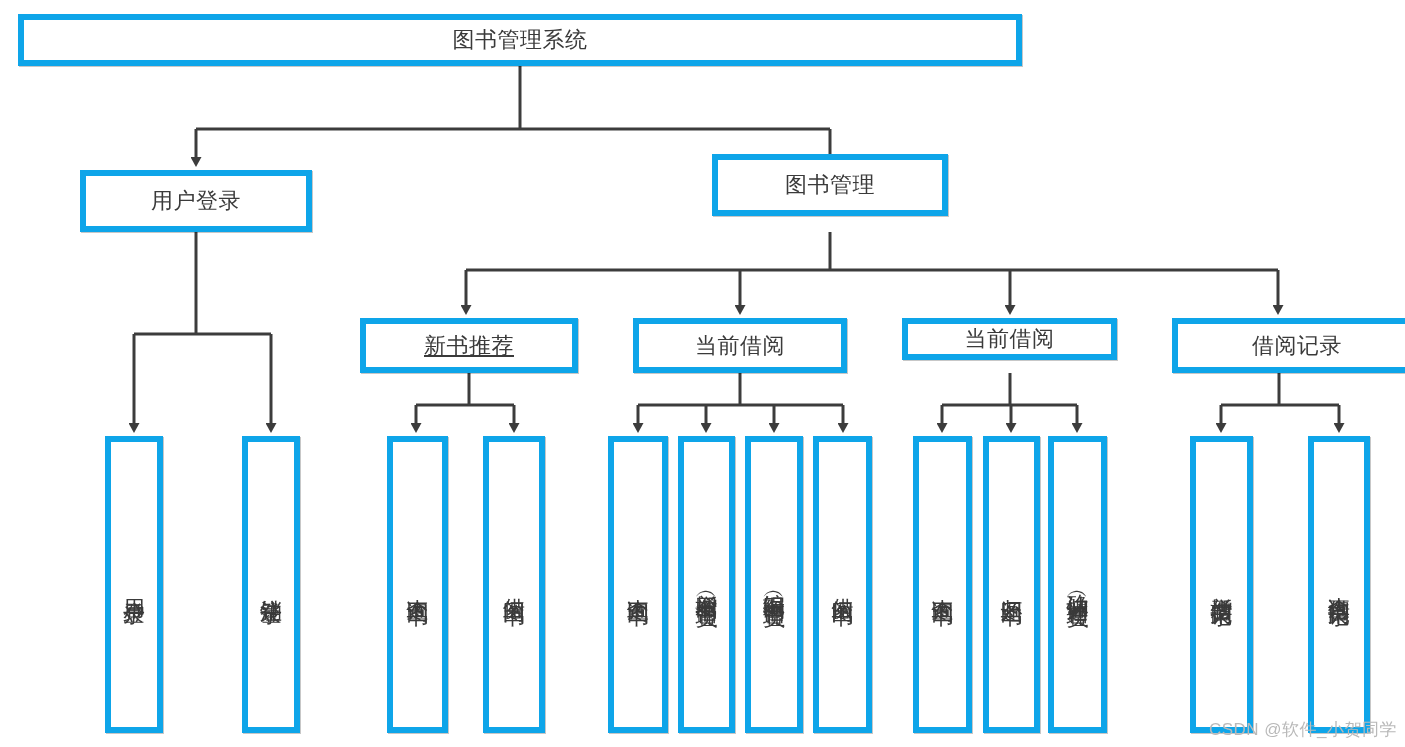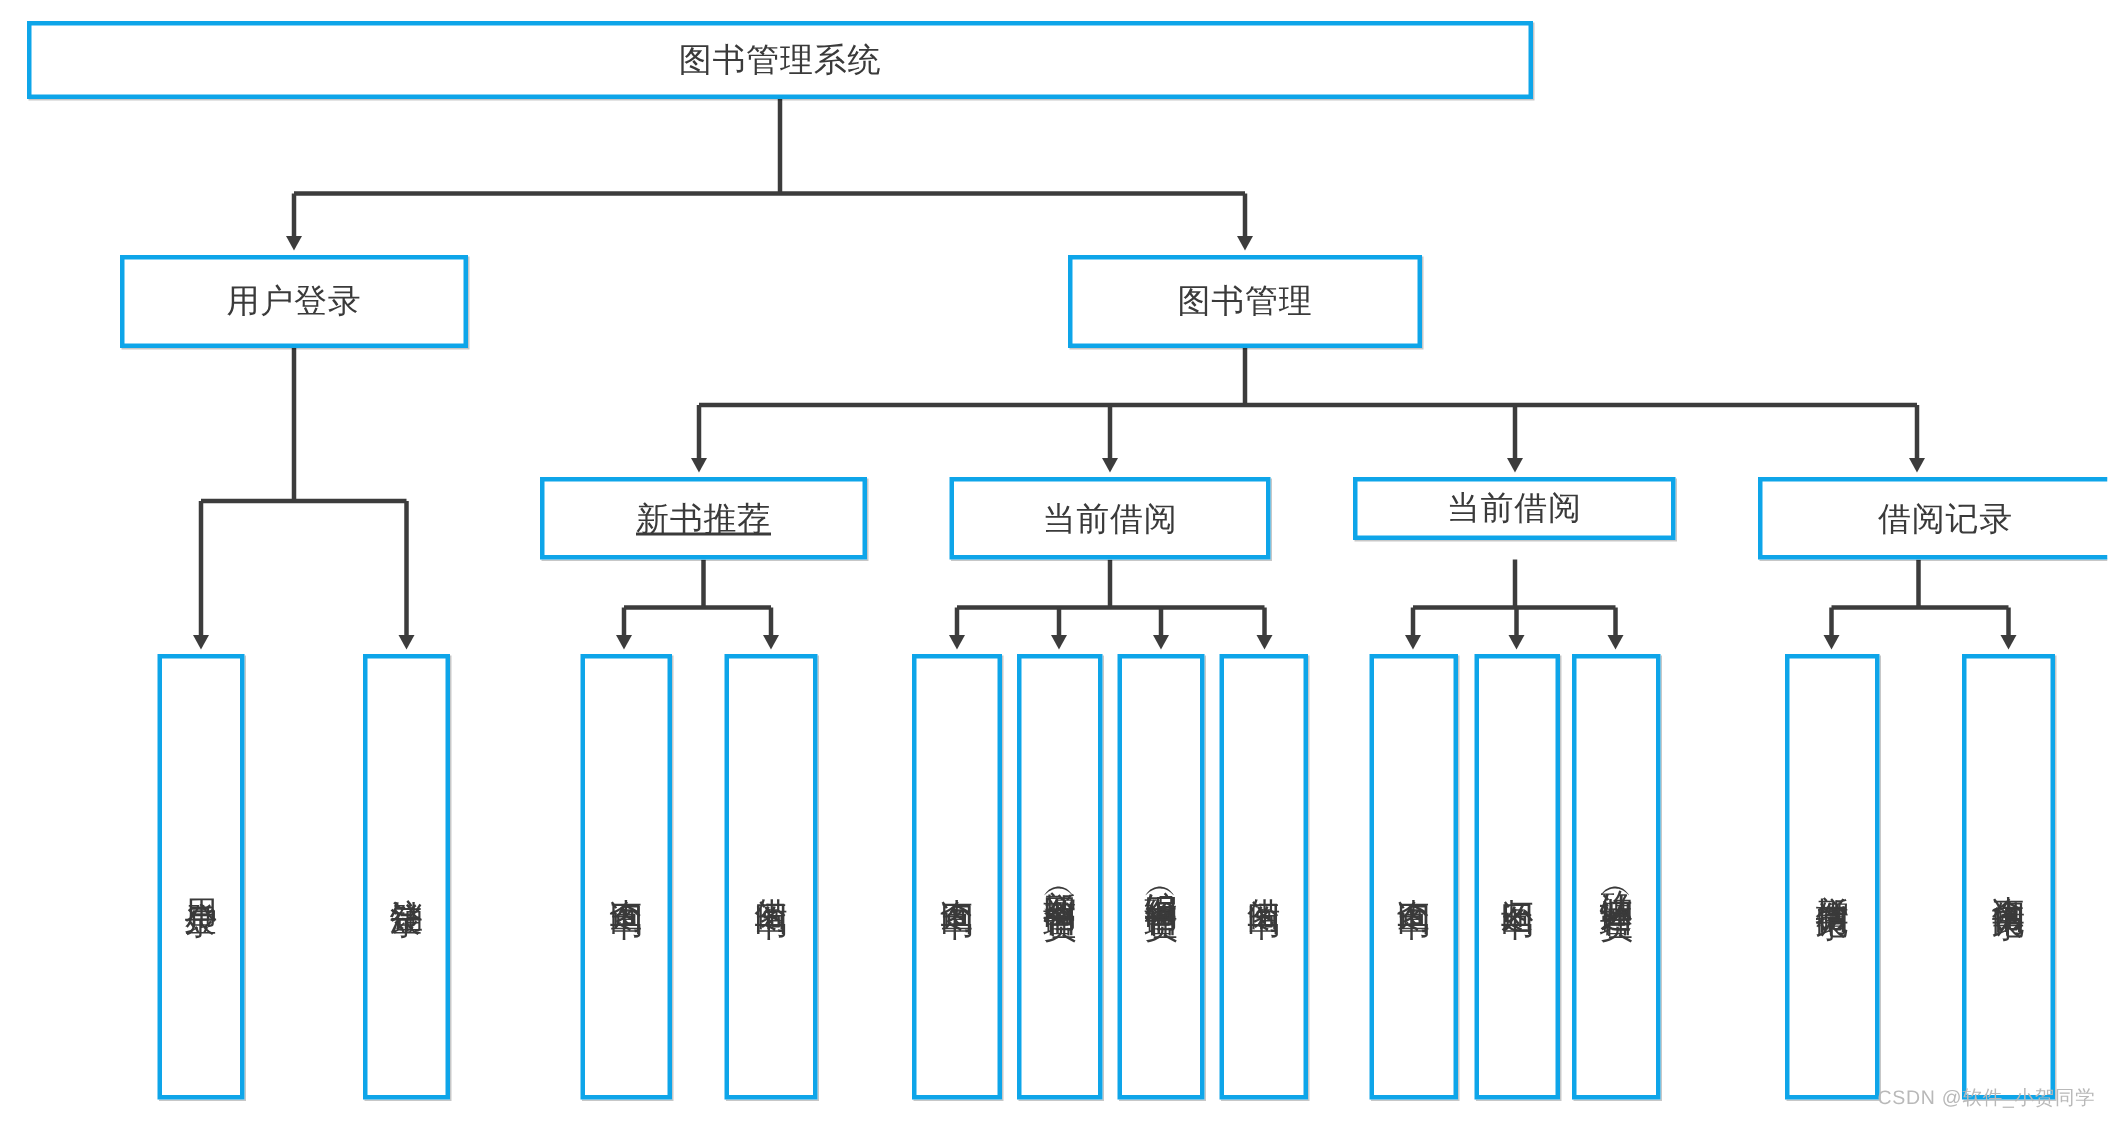--- a/index.html
+++ b/index.html
@@ -22,21 +22,21 @@
     position: absolute;
     left: 0;
     top: 0;
     width: 1405px;
     height: 747px;
     pointer-events: none;
   }
   .node {
     position: absolute;
     box-sizing: border-box;
-    border: 3px solid #0ea5e9;
+    border: 6px solid #0ea5e9;
     background: #ffffff;
     display: flex;
     align-items: center;
     justify-content: center;
     box-shadow: 1px 1px 0 rgba(0,0,0,0.22);
   }
   .node .label {
     font-size: 22px;
     line-height: 1.18;
     color: #3a3a3a;
@@ -47,21 +47,21 @@
     writing-mode: vertical-rl;
     text-orientation: upright;
     letter-spacing: 2px;
     line-height: 1;
     white-space: nowrap;
   }
   .watermark {
     position: absolute;
     right: 8px;
     bottom: 6px;
-    font-size: 13px;
+    font-size: 17px;
     color: #b9b9b9;
     white-space: nowrap;
     letter-spacing: 0.5px;
   }
 </style>
 </head>
 <body>
 
 <div id="canvas">
 
@@ -115,21 +115,21 @@
     </g>
   </svg>
 
   <div class="node" style="left:18px; top:14px; width:1004px; height:52px;">
     <span class="label">图书管理系统</span>
   </div>
 
   <div class="node" style="left:80px; top:170px; width:232px; height:62px;">
     <span class="label">用户登录</span>
   </div>
-  <div class="node" style="left:712px; top:170px; width:236px; height:62px;">
+  <div class="node" style="left:712px; top:154px; width:236px; height:62px;">
     <span class="label">图书管理</span>
   </div>
 
   <div class="node" style="left:360px; top:318px; width:218px; height:55px;text-decoration:underline;">
     <span class="label">新书推荐</span>
   </div>
   <div class="node" style="left:633px; top:318px; width:214px; height:55px;">
     <span class="label">当前借阅</span>
   </div>
   <div class="node" style="left:902px; top:318px; width:215px; height:42px;">

